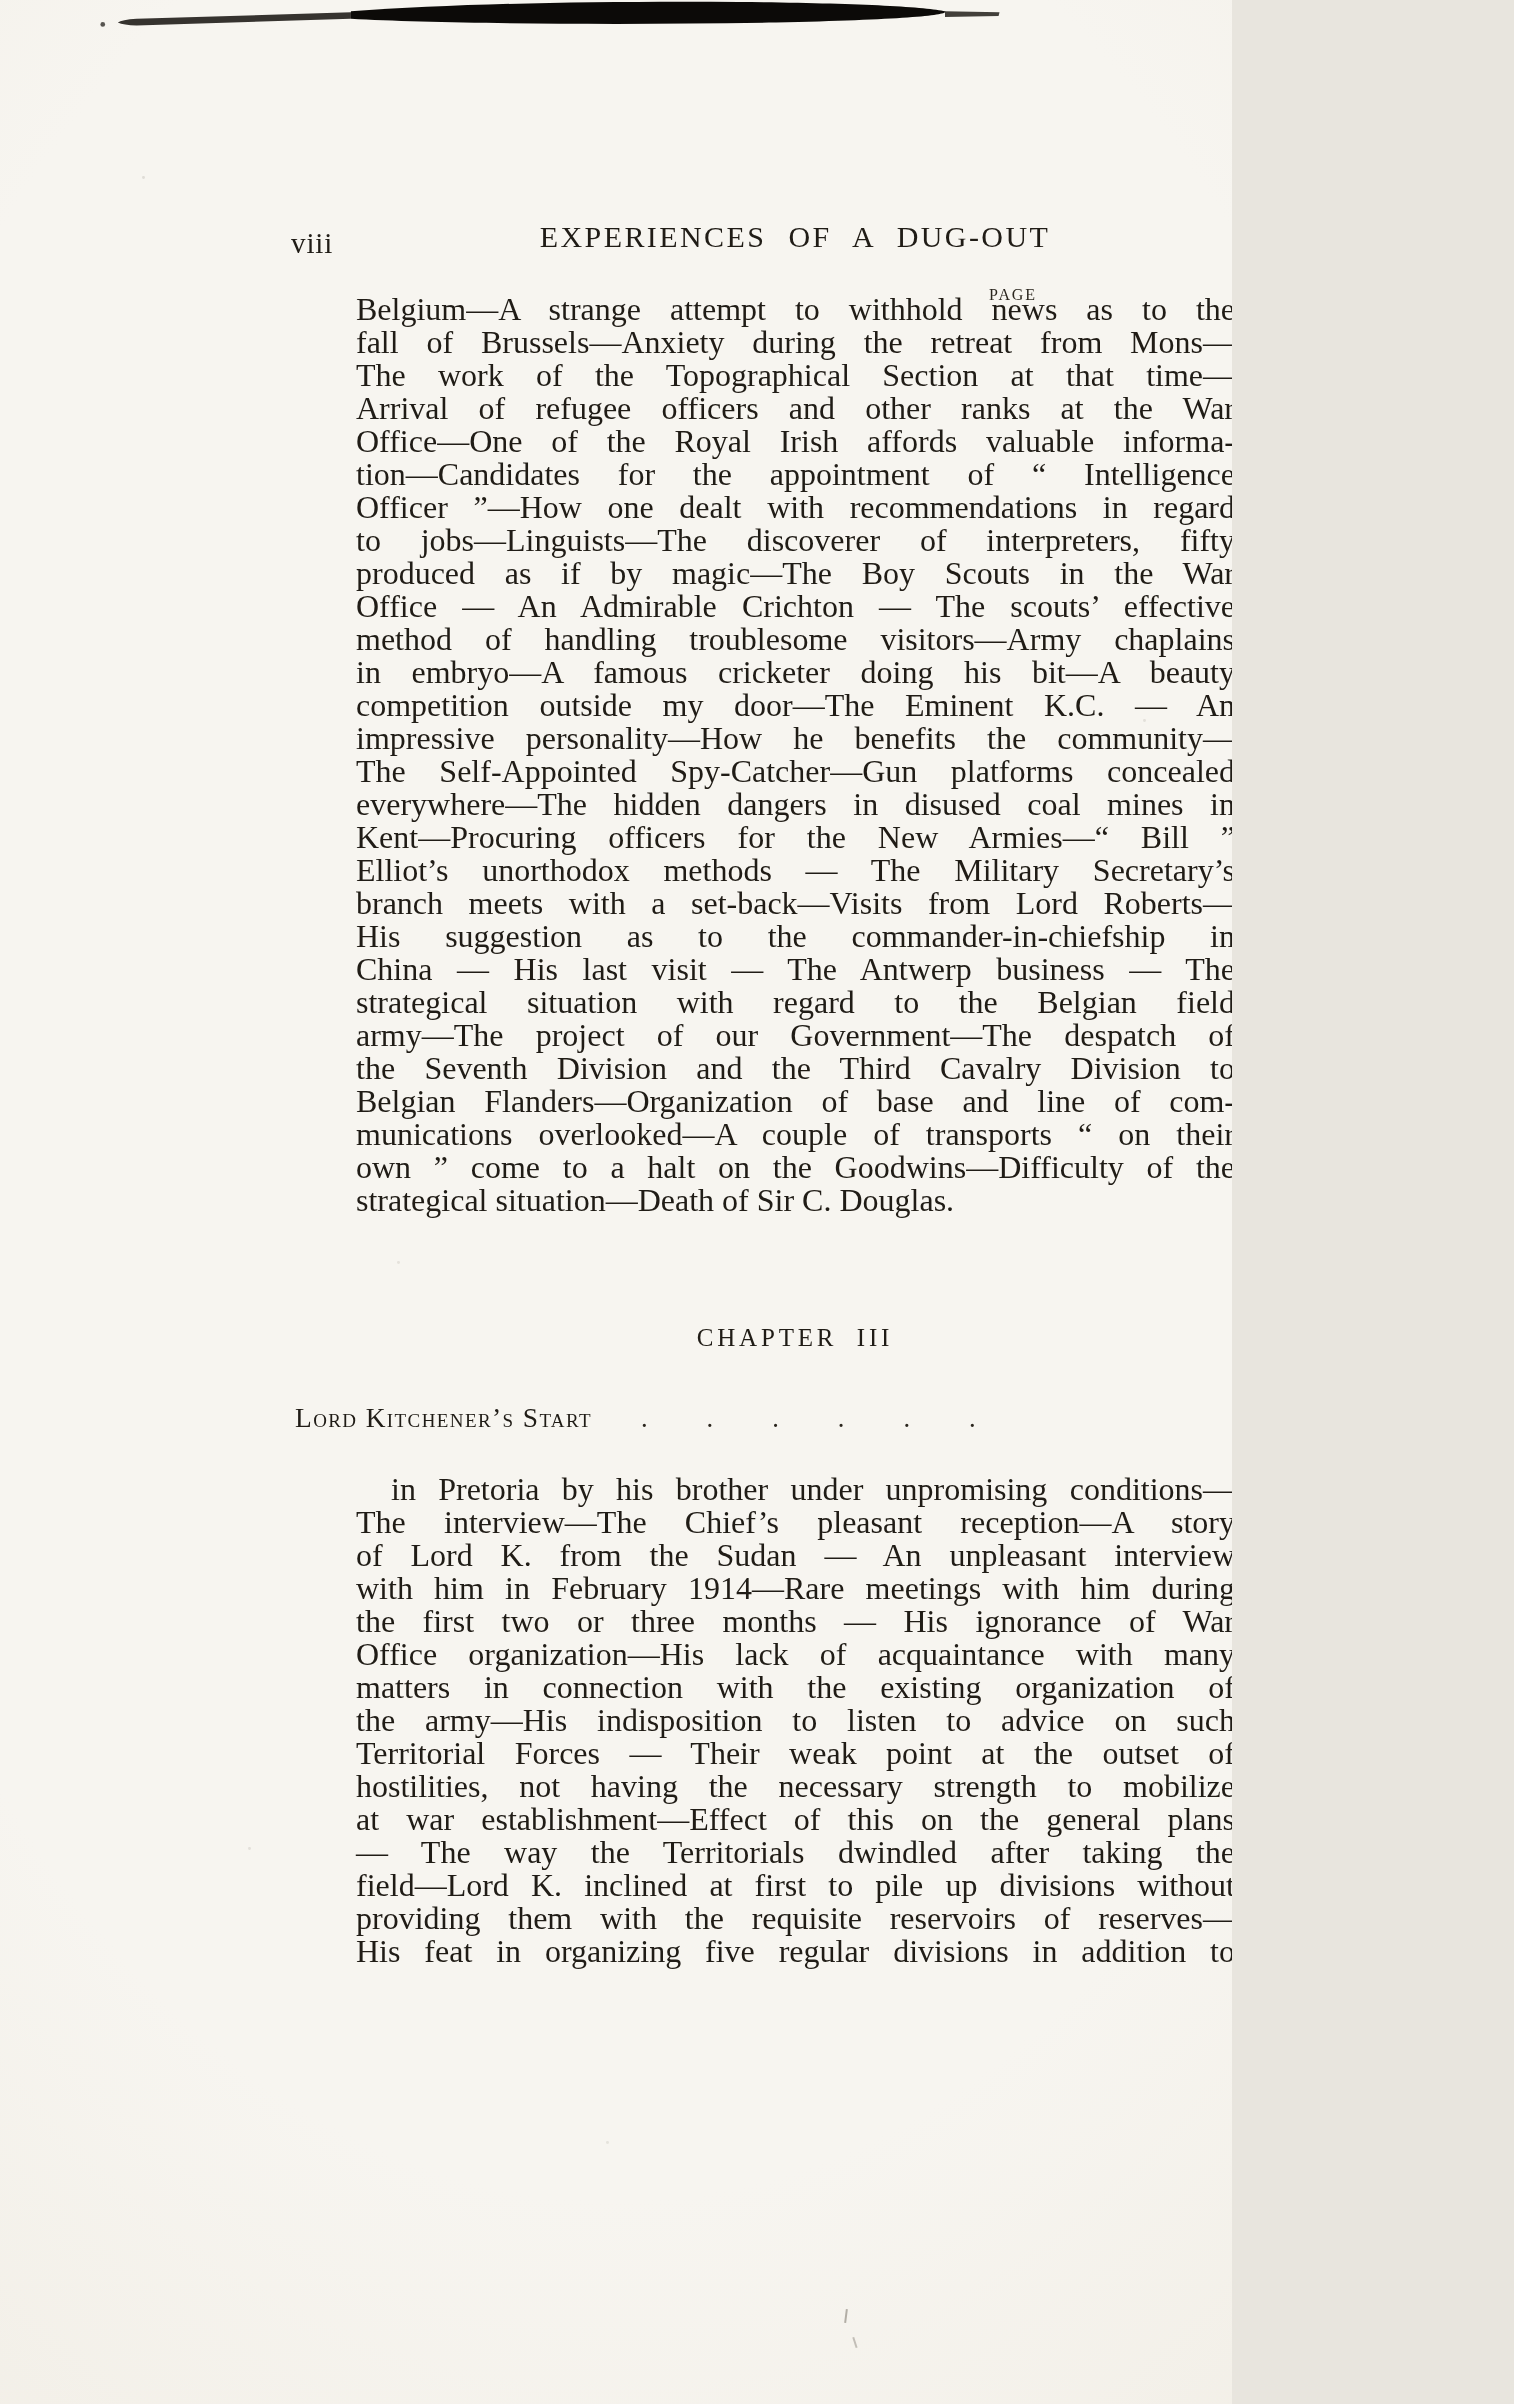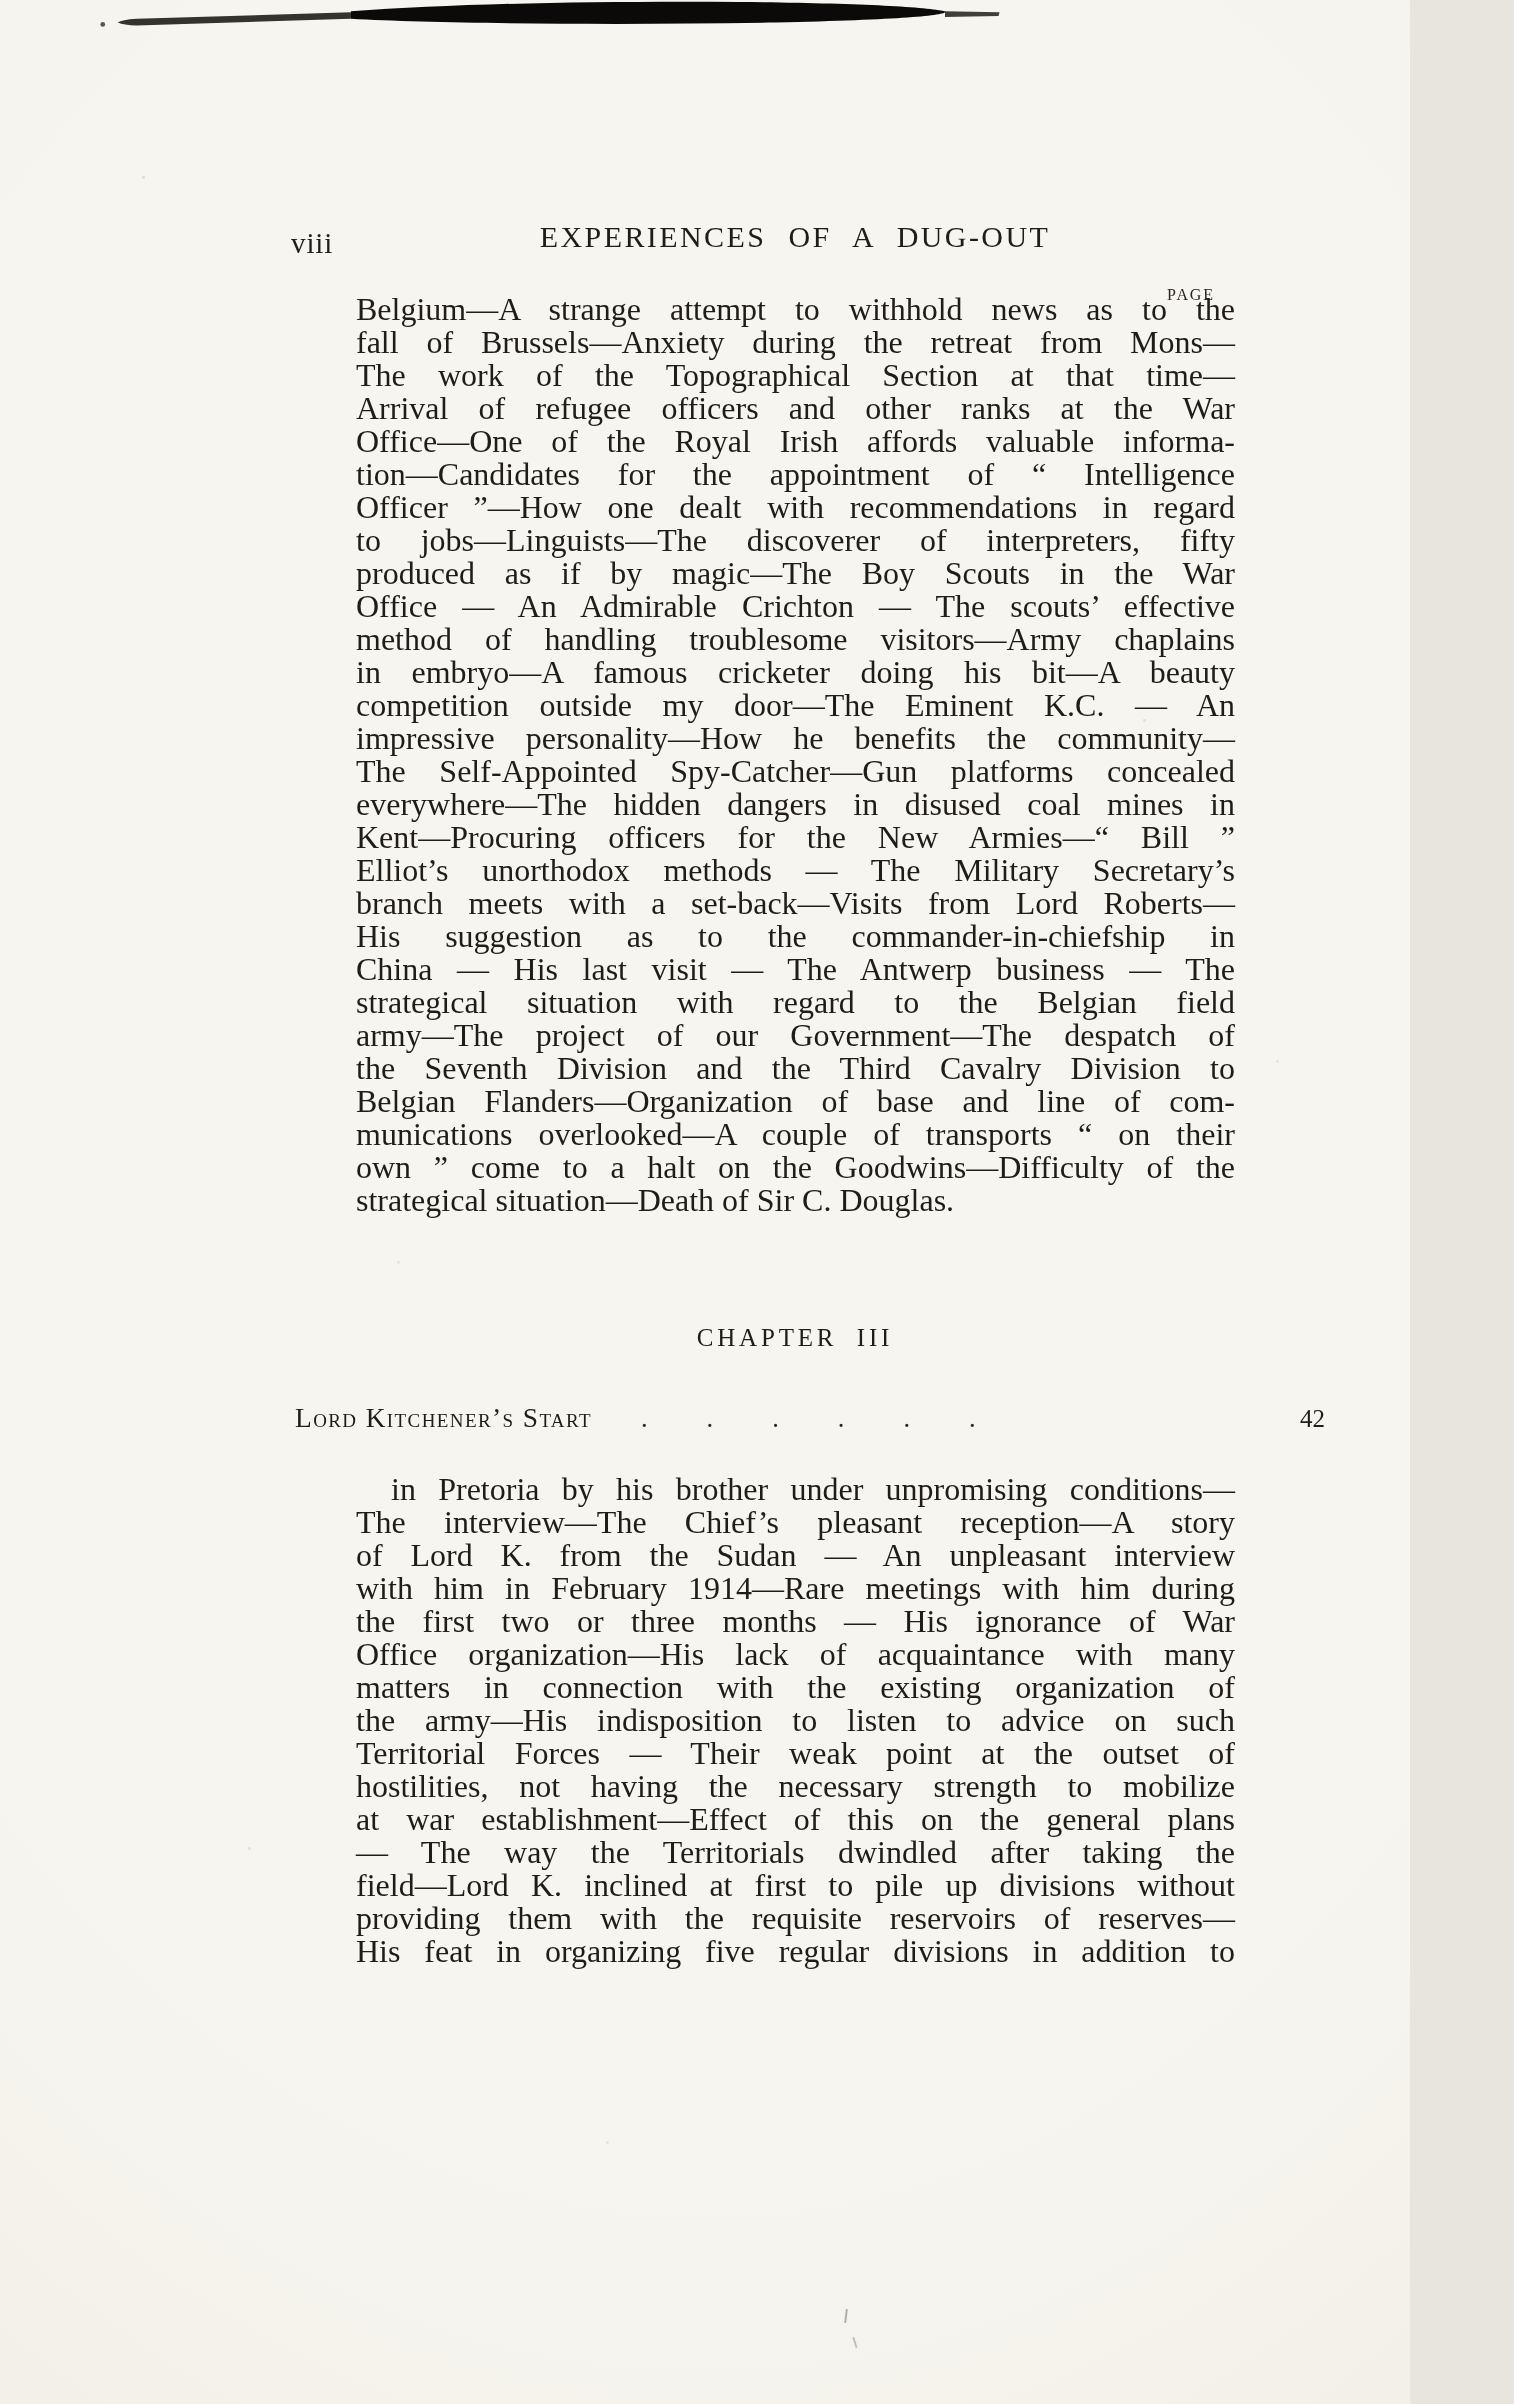--- a/index.html
+++ b/index.html
@@ -1,24 +1,23 @@
 <!DOCTYPE html>
 <html style="font-size:15px"><head>
 <meta charset="utf-8">
 <style>
   html,body{margin:0;padding:0;background:#e8e5de;}
   .page{
     position:relative;
-    width:1382px;height:2405px;
+    width:1232px;height:2405px;
     background:
       radial-gradient(ellipse 120% 90% at 50% 42%, #f7f5f0 55%, #f0ece3 92%, #e9e4d9 100%);
     font-family:"Liberation Serif","DejaVu Serif",serif;
     color:#201c16;
     overflow:hidden;
-    padding-left:28px;
   }
   
   .folio{
     position:absolute;left:291px;top:227px;
     font-size:29px;letter-spacing:0.9px;
   }
   .running-title{
     position:absolute;left:356px;top:220px;width:878px;
     text-align:center;font-size:30px;letter-spacing:2.4px;word-spacing:12.3px;
   }

